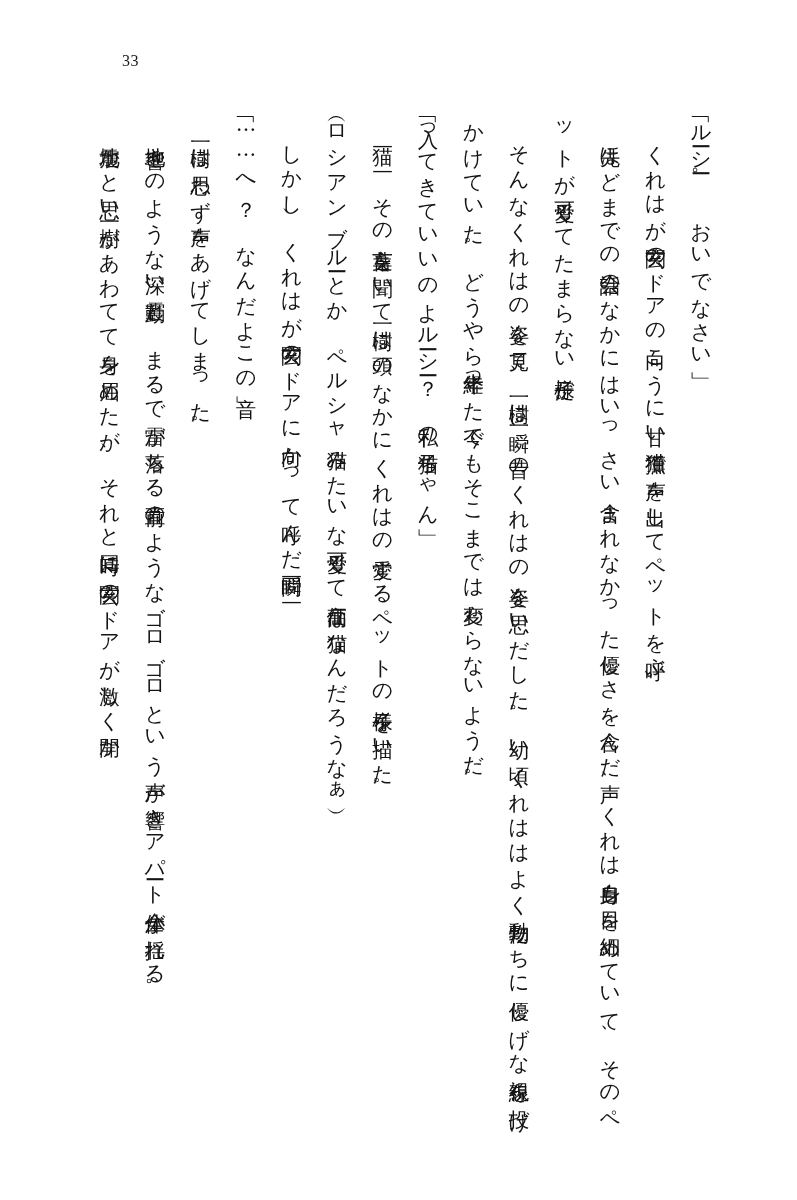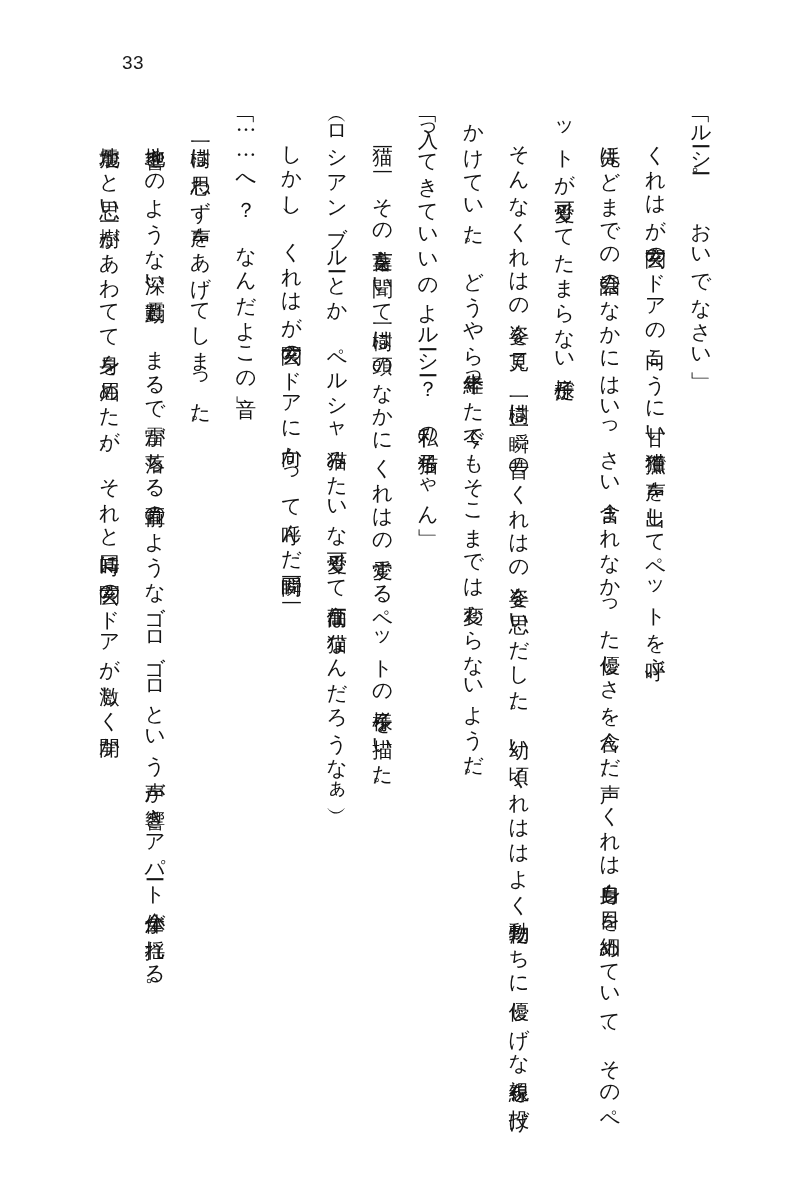--- a/index.html
+++ b/index.html
@@ -13,22 +13,22 @@
     height: 1200px;
     background: #ffffff;
     overflow: hidden;
     font-family: "DejaVu Serif", "Liberation Serif", serif;
     color: #111111;
   }
   .page-number {
     position: absolute;
     top: 52px;
     left: 122px;
-    font-size: 19px;
-    font-family: Liberation Sans, sans-serif;
+    font-size: 16px;
+    font-family: Liberation Serif, serif;
     color: #1a1a1a;
     letter-spacing: 0.5px;
   }
   .body-text {
     position: absolute;
     top: 110px;
     right: 74px;
     height: 1010px;
     width: 640px;
     writing-mode: vertical-rl;

